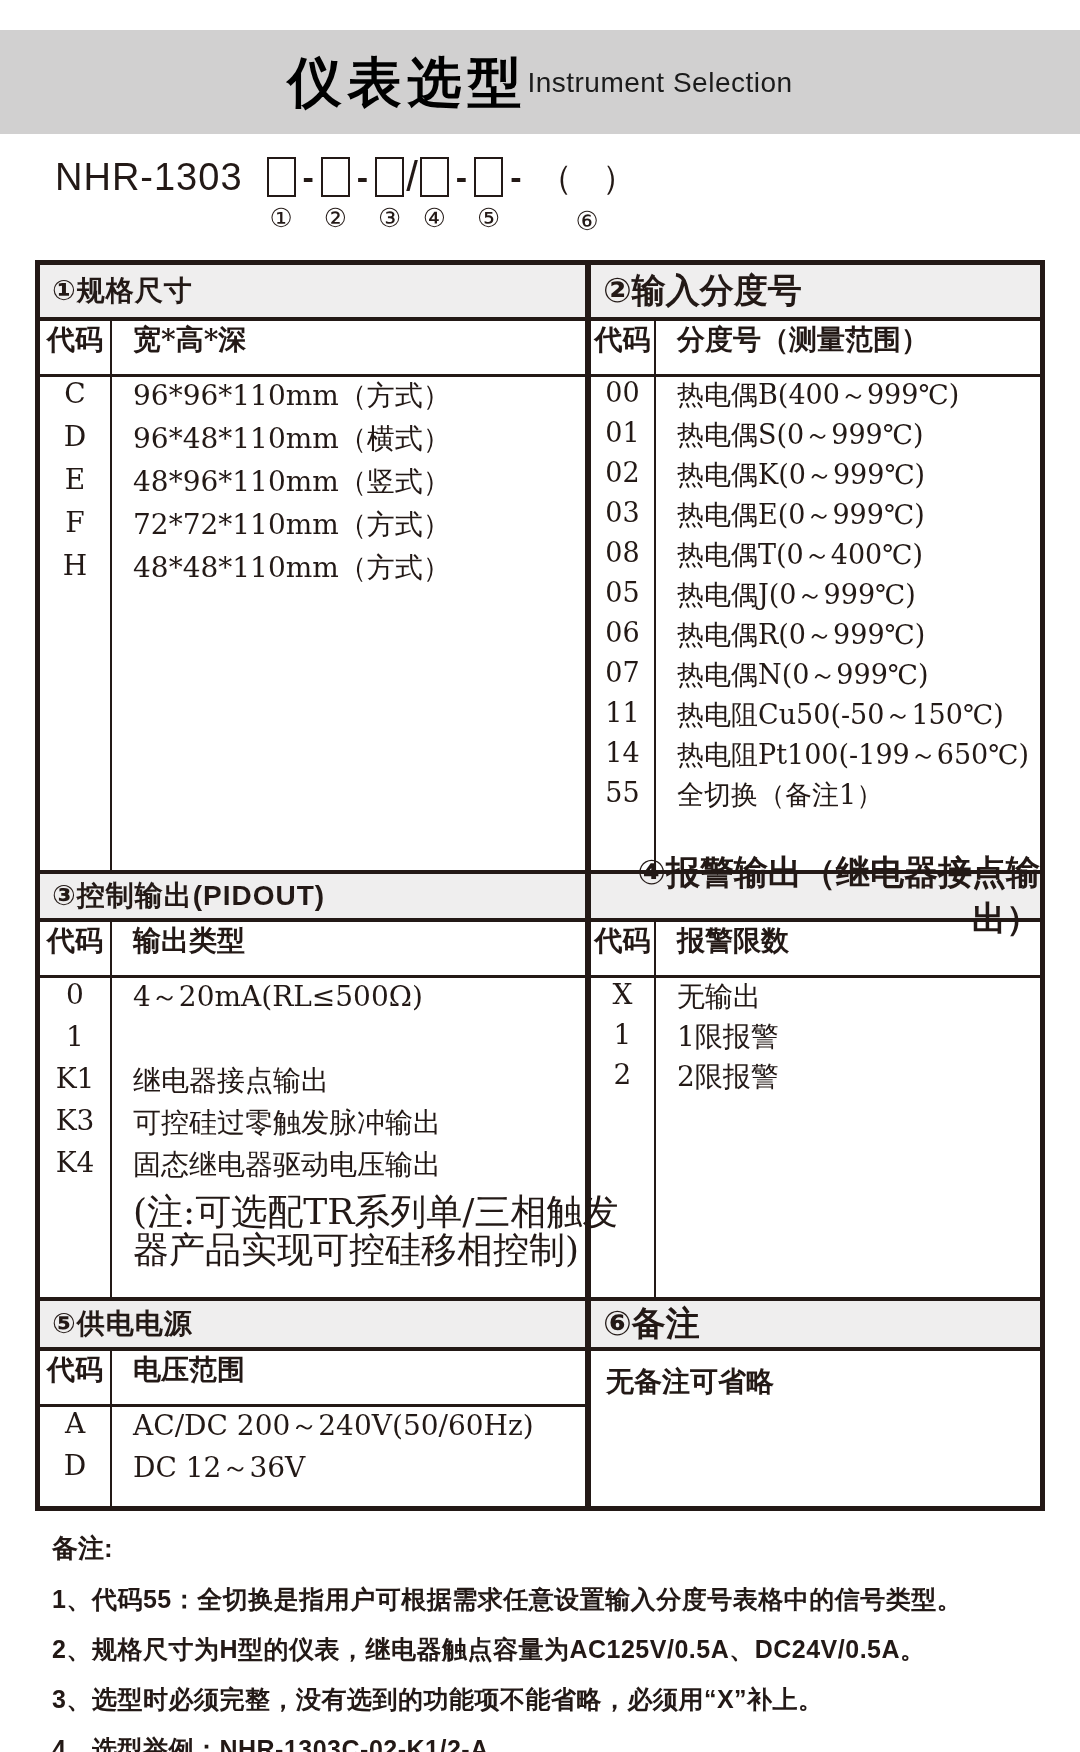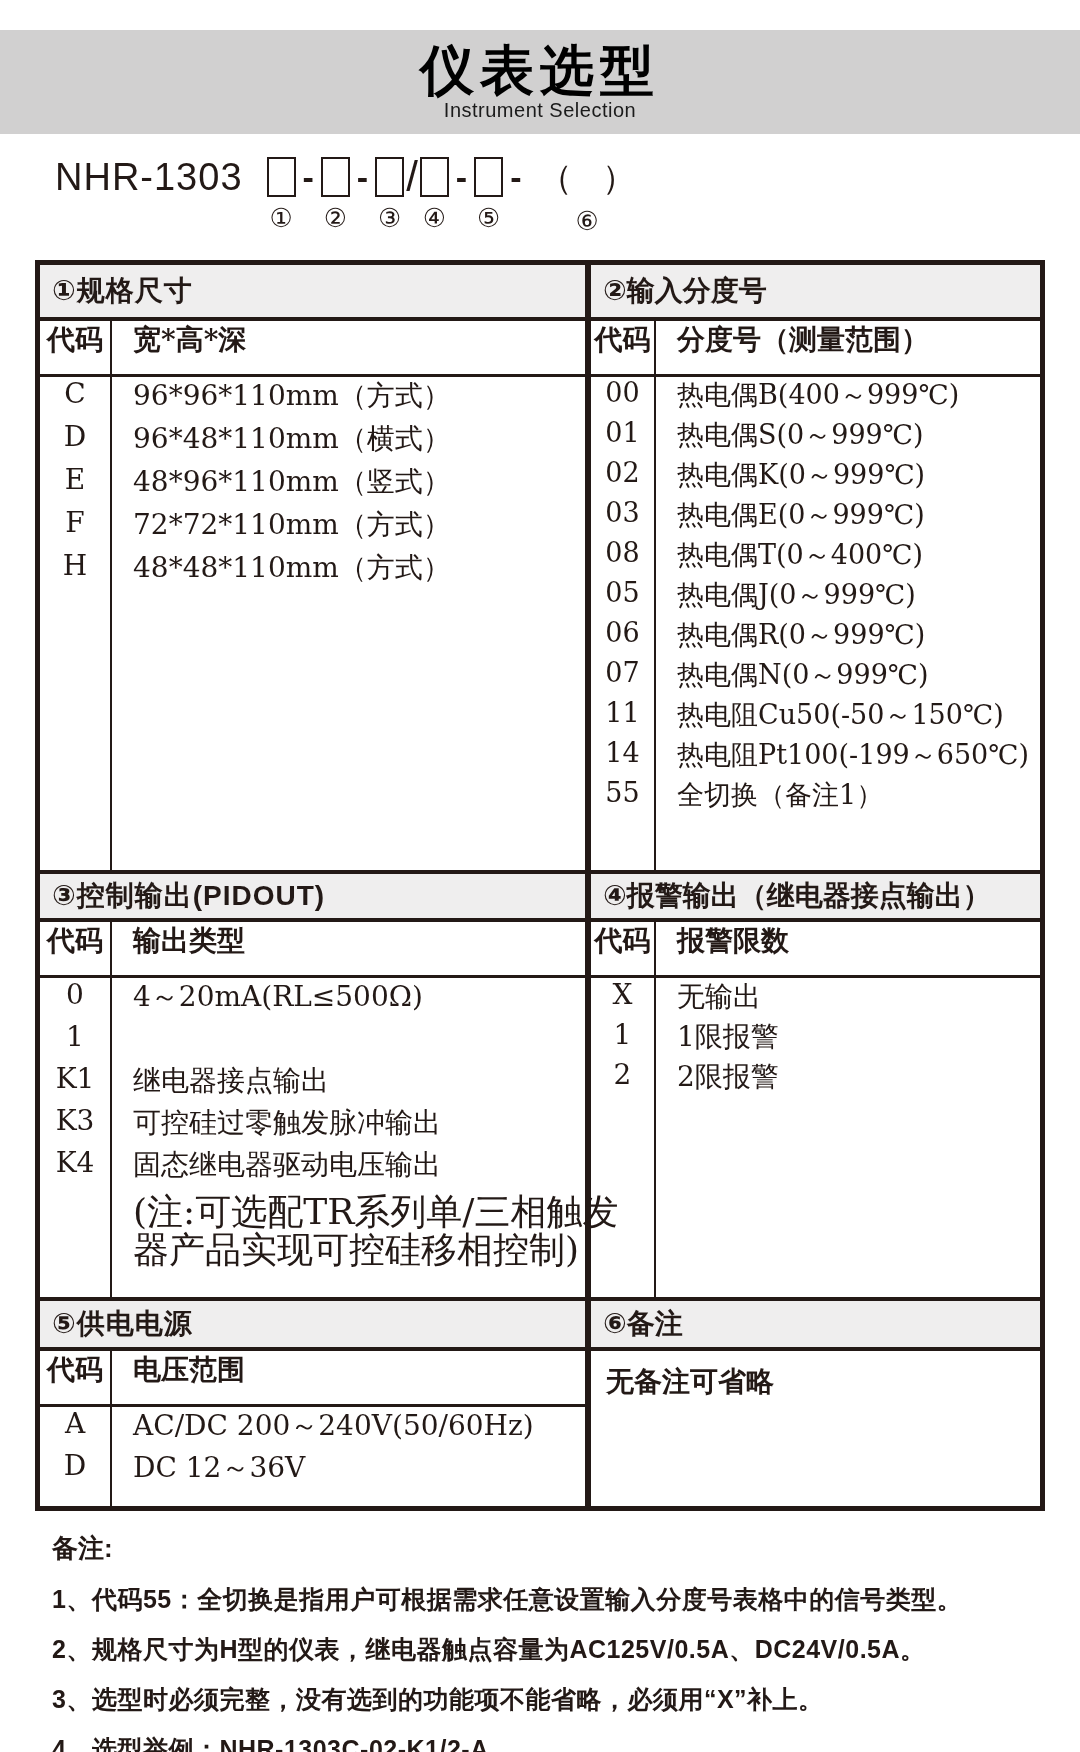--- a/index.html
+++ b/index.html
@@ -8,28 +8,28 @@
     width:1080px; height:1752px; overflow:hidden;
     font-family:"Liberation Sans","DejaVu Sans",sans-serif;
     color:#231916;
   }
   .page { width:1080px; height:1752px; position:relative; }
 
   
   .banner {
     margin-top:30px; width:1080px; height:104px;
     background:#d1d0d0;
-    display:flex; flex-direction:column; align-items:center; justify-content:center;
+    display:flex; align-items:center; justify-content:center;
   }
   .banner h1 {
     font-size:54px; font-weight:600; letter-spacing:6px; line-height:1;
     color:#000000;
   }
   .banner .subtitle {
-    font-size:20px; font-weight:400; color:#1b1b1b; margin-top:2px; letter-spacing:0.5px;
+    font-size:28px; font-weight:400; color:#1b1b1b; margin-top:2px; letter-spacing:0.5px;
   }
 
   
   .model-line {
     margin:20px 0 0 55px; display:flex; align-items:flex-start;
     font-family:"Liberation Sans","DejaVu Sans",sans-serif;
   }
   .model-prefix {
     font-size:38px; font-weight:500; letter-spacing:1px; line-height:46px; margin-right:24px;
   }
@@ -55,21 +55,21 @@
   .tcol.left  { width:551px; border-right:6px solid #231916; }
   .tcol.right { width:449px; }
 
   .band {
     height:56px; background:#efeeee; border-bottom:4px solid #231916;
     display:flex; align-items:center; padding-left:12px;
     font-size:28px; font-weight:700; letter-spacing:1px;
   }
   .band.mid { height:52px; border-top:4px solid #231916; }
   .band.low { height:54px; border-top:4px solid #231916; }
-  .tcol.right .band { font-size:28px; letter-spacing:0; }
+  .tcol.right .band { font-size:34px; letter-spacing:0;text-align:right; }
 
   .area { position:relative; }
   .a1,.a2 { height:549px; }
   .a3,.a4 { height:375px; }
   .a5,.a6 { height:155px; }
   .vline { position:absolute; top:0; bottom:0; width:2px; background:#231916; }
   .tcol.left  .vline { left:70px; }
   .tcol.right .vline { left:63px; }
 
   .trow { display:flex; align-items:flex-start; font-family:"DejaVu Serif","Liberation Serif",serif; }

